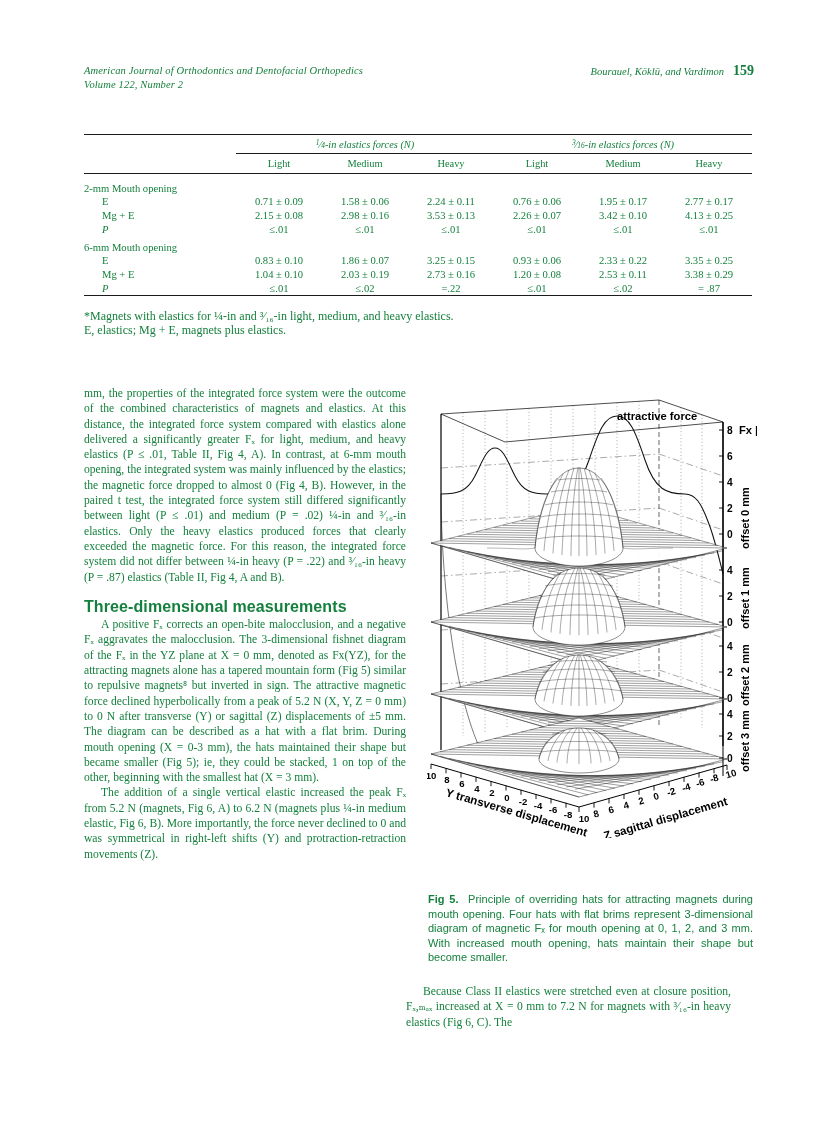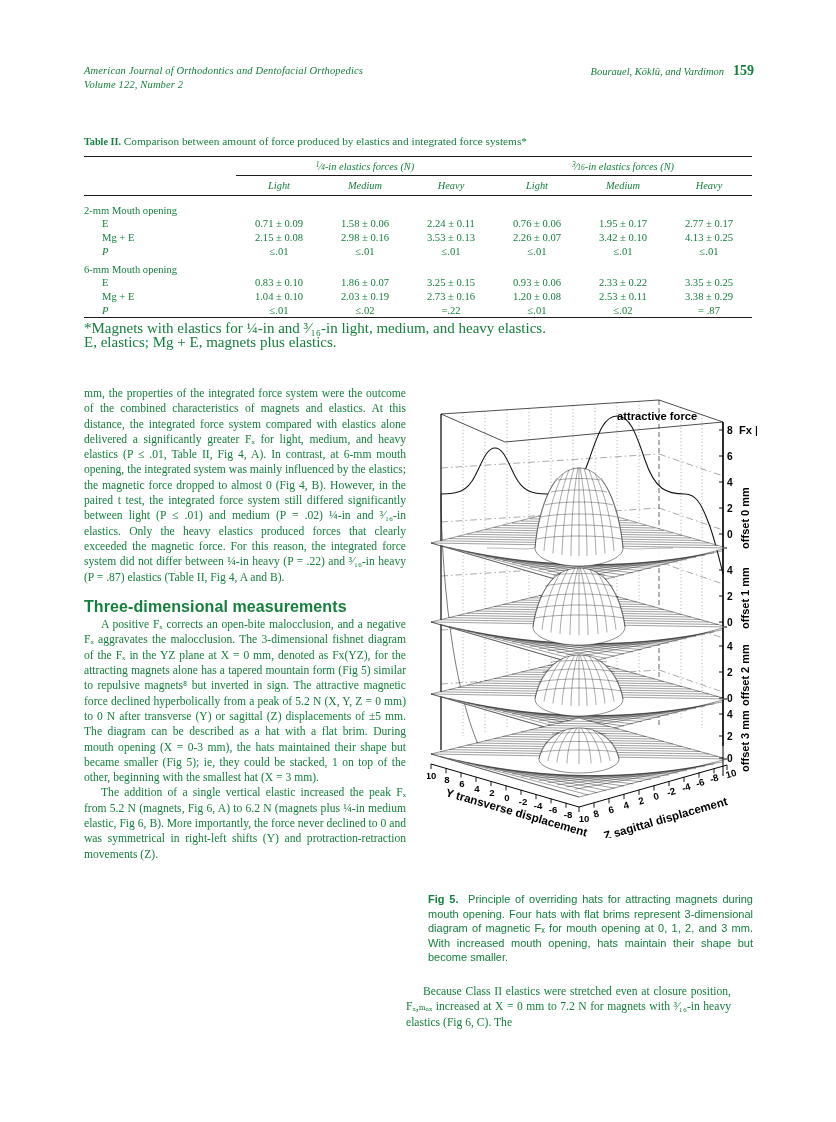--- a/index.html
+++ b/index.html
@@ -80,21 +80,20 @@
 
   .grouphdr {
     text-align: center;
     font-style: italic;
     font-size: 10.4px;
     padding-bottom: 3px !important;
   }
   .grouphdr-rule { border-bottom: 1.1px solid #1b1b1b; }
   .subhdr {
     text-align: center;
-    font-style: italic;
     font-size: 10.4px;
     padding: 4px 0 4px 0 !important;
   }
   .grp-label { font-size: 10.6px; padding-top: 6px !important; }
   .rowlabel {
     text-align: left;
     padding-left: 18px !important;
     padding-top: 1.5px !important;
     padding-bottom: 1.5px !important;
   }
@@ -103,22 +102,22 @@
     text-align: center;
     padding-top: 1.5px !important;
     padding-bottom: 1.5px !important;
     white-space: nowrap;
   }
   .frac { font-size: 0.99em; }
   sup.fr { font-size: 0.72em; vertical-align: 0.38em; }
   sub.fr { font-size: 0.72em; vertical-align: -0.05em; }
 
   .tfoot {
-    margin-top: 1px;
-    font-size: 15px;
+    margin-top: 11px;
+    font-size: 12px;
     line-height: 13.4px;
   }
 
   
   .col {
     position: absolute;
     width: 322px;
     font-size: 11.6px;
     line-height: 15.3px;
     text-align: justify;
@@ -166,24 +165,20 @@
     <div class="runhead-left">
       <div>American Journal of Orthodontics and Dentofacial Orthopedics</div>
       <div class="l2">Volume 122, Number 2</div>
     </div>
     <div class="runhead-right">
       <span>Bourauel, Köklü, and Vardimon</span><span class="pageno">159</span>
     </div>
   </div>
 
   <div class="table-wrap">
-    <div class="table-caption">
-      <span class="tno">Table II.</span>
-      <span>Comparison between amount of force produced by elastics and integrated force systems*</span>
-    </div>
 
     <table class="data">
       <colgroup>
         <col style="width:152px">
           <col style="width:86px">
           <col style="width:86px">
           <col style="width:86px">
         <col style="width:86px">
           <col style="width:86px">
           <col style="width:86px">

